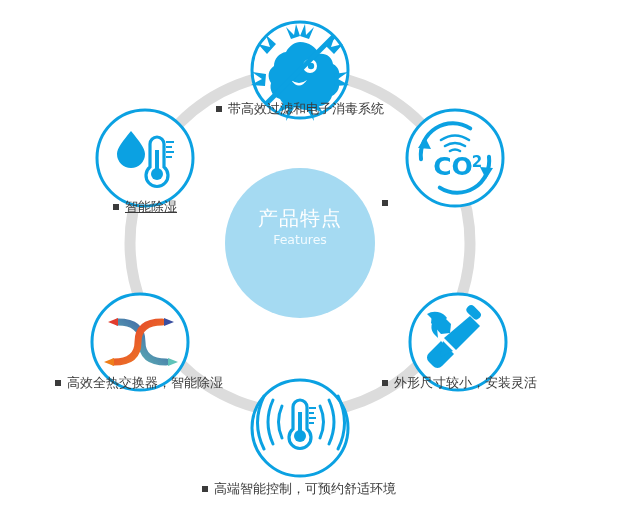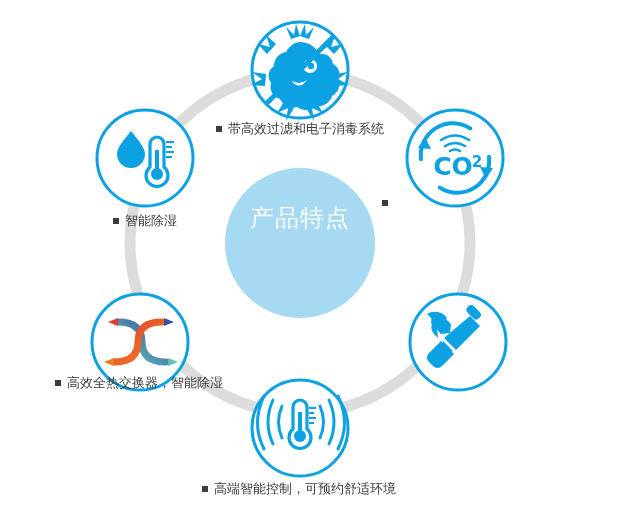--- a/index.html
+++ b/index.html
@@ -26,21 +26,21 @@
   
   .hub-text {
     position: absolute;
     left: 225px; top: 205px;
     width: 150px;
     text-align: center;
     color: #ffffff;
     pointer-events: none;
   }
   .hub-title {
-    font-size: 24px;
+    font-size: 20px;
     line-height: 26px;
     letter-spacing: 1px;
     color: #ffffff;
   }
   .hub-sub {
     font-size: 12.5px;
     line-height: 18px;
     color: #f2fbff;
   }
   
@@ -52,26 +52,26 @@
     white-space: nowrap;
   }
   .node-label .bullet {
     display: inline-block;
     width: 6px; height: 6px;
     background: #3b3b3b;
     margin-right: 6px;
     position: relative;
     top: -1px;
   }
-  #label-top        { left: 216px; top: 120px; }
+  #label-top        { left: 216px; top: 100px; }
   #label-upper-right{ left: 382px; top: 194px; }
   #label-lower-right{ left: 382px; top: 374px; }
   #label-bottom     { left: 202px; top: 468px; text-align: center; margin-top: 12px; }
   #label-lower-left { left: 55px;  top: 374px; }
-  #label-upper-left { left: 113px; top: 212px; }
+  #label-upper-left { left: 113px; top: 198px; text-decoration: underline; }
 </style>
 </head>
 <body>
 
 <div id="infographic">
 
   <svg class="svg-layer" viewBox="0 0 640 513">
     <defs>
       <linearGradient id="gradWarm" x1="0" y1="0" x2="1" y2="1">
         <stop offset="0%" stop-color="#e23c2e"></stop>
@@ -234,30 +234,34 @@
         <line x1="166" y1="142" x2="174" y2="142" stroke="#0ba1e2" stroke-width="2"></line>
         <line x1="166" y1="147" x2="172" y2="147" stroke="#0ba1e2" stroke-width="2"></line>
         <line x1="166" y1="152" x2="174" y2="152" stroke="#0ba1e2" stroke-width="2"></line>
         <line x1="166" y1="157" x2="172" y2="157" stroke="#0ba1e2" stroke-width="2"></line>
       </g>
     </g>
   </svg>
 
   <div class="hub-text">
     <div class="hub-title">产品特点</div>
+    <div class="hub-sub">Features</div>
   </div>
 
   <div class="node-label" id="label-top">
     <span class="bullet"></span><span>带高效过滤和电子消毒系统</span>
   </div>
 
   <div class="node-label" id="label-upper-right">
     <span class="bullet"></span>
   </div>
 
+  <div class="node-label" id="label-lower-right">
+    <span class="bullet"></span><span>外形尺寸较小，安装灵活</span>
+  </div>
 
   <div class="node-label" id="label-bottom">
     <span class="bullet"></span><span>高端智能控制，可预约舒适环境</span>
   </div>
 
   <div class="node-label" id="label-lower-left">
     <span class="bullet"></span><span>高效全热交换器，智能除湿</span>
   </div>
 
   <div class="node-label" id="label-upper-left">

